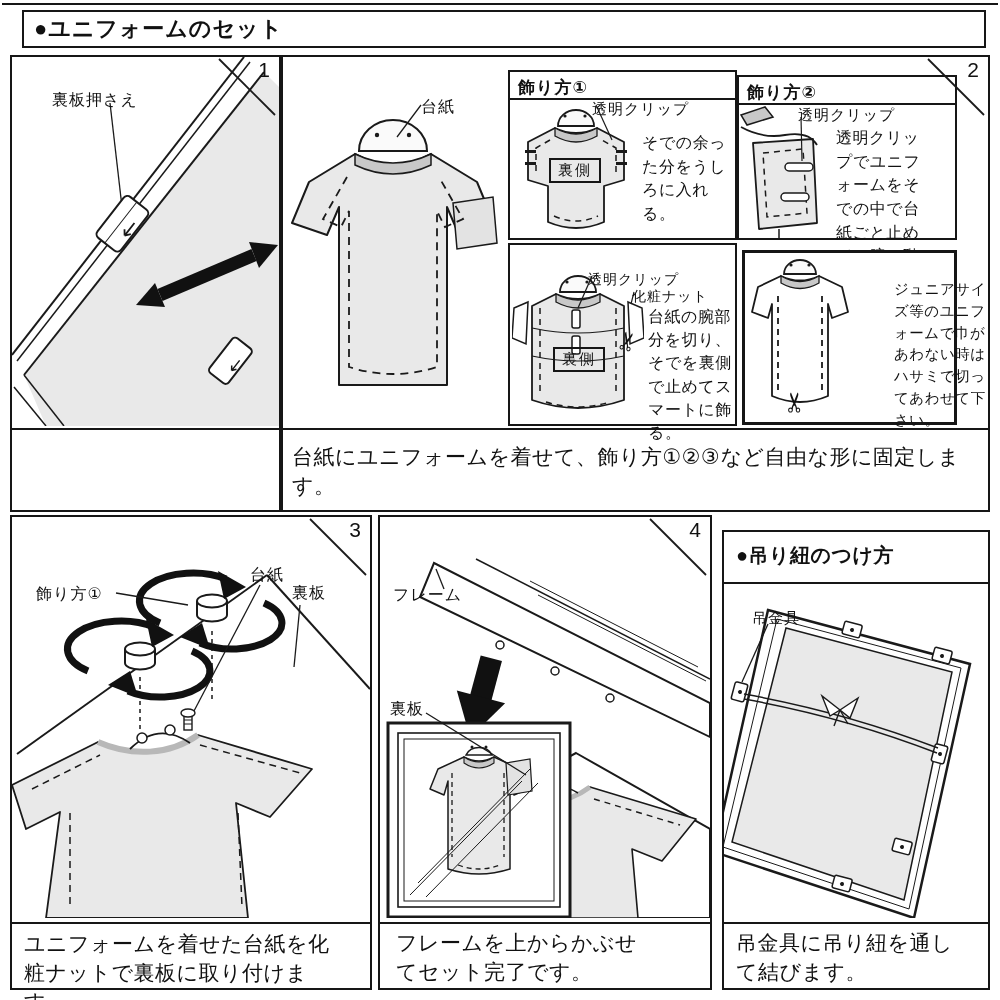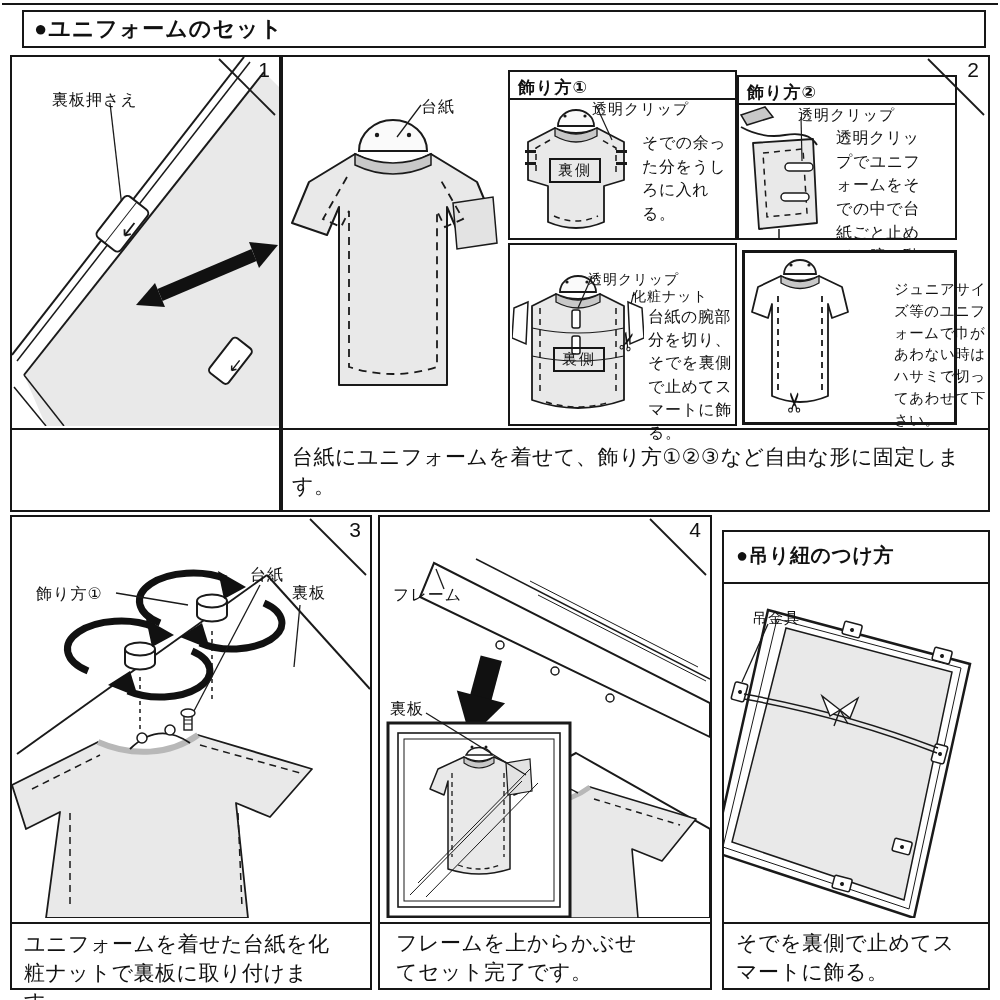--- a/index.html
+++ b/index.html
@@ -296,15 +296,15 @@
       <path d="M20,115 Q120,133 213,169" fill="none" stroke="#1a1a1a" stroke-width="1.5"></path>
       <polygon points="116,126 98,112 106,132" fill="#fff" stroke="#1a1a1a" stroke-width="1.4"></polygon>
       <polygon points="116,126 134,114 126,134" fill="#fff" stroke="#1a1a1a" stroke-width="1.4"></polygon>
       <line x1="116" y1="126" x2="110" y2="142" stroke="#1a1a1a" stroke-width="1.4"></line>
       <line x1="116" y1="126" x2="124" y2="140" stroke="#1a1a1a" stroke-width="1.4"></line>
     </g>
     <line x1="44" y1="40" x2="18" y2="98" stroke="#1a1a1a" stroke-width="1.3"></line>
   </svg>
   <span class="lbl m" style="left:752px;top:609px;">吊金具</span>
   <div class="capband" style="left:724px;top:922px;width:264px;"></div>
-  <div class="cap" style="left:736px;top:929px;width:238px;">そでを裏側で止めてスマートに飾る。</div>
+  <div class="cap" style="left:736px;top:929px;width:238px;">吊金具に吊り紐を通して結びます。</div>
 
 </div>
 
 </body></html>

